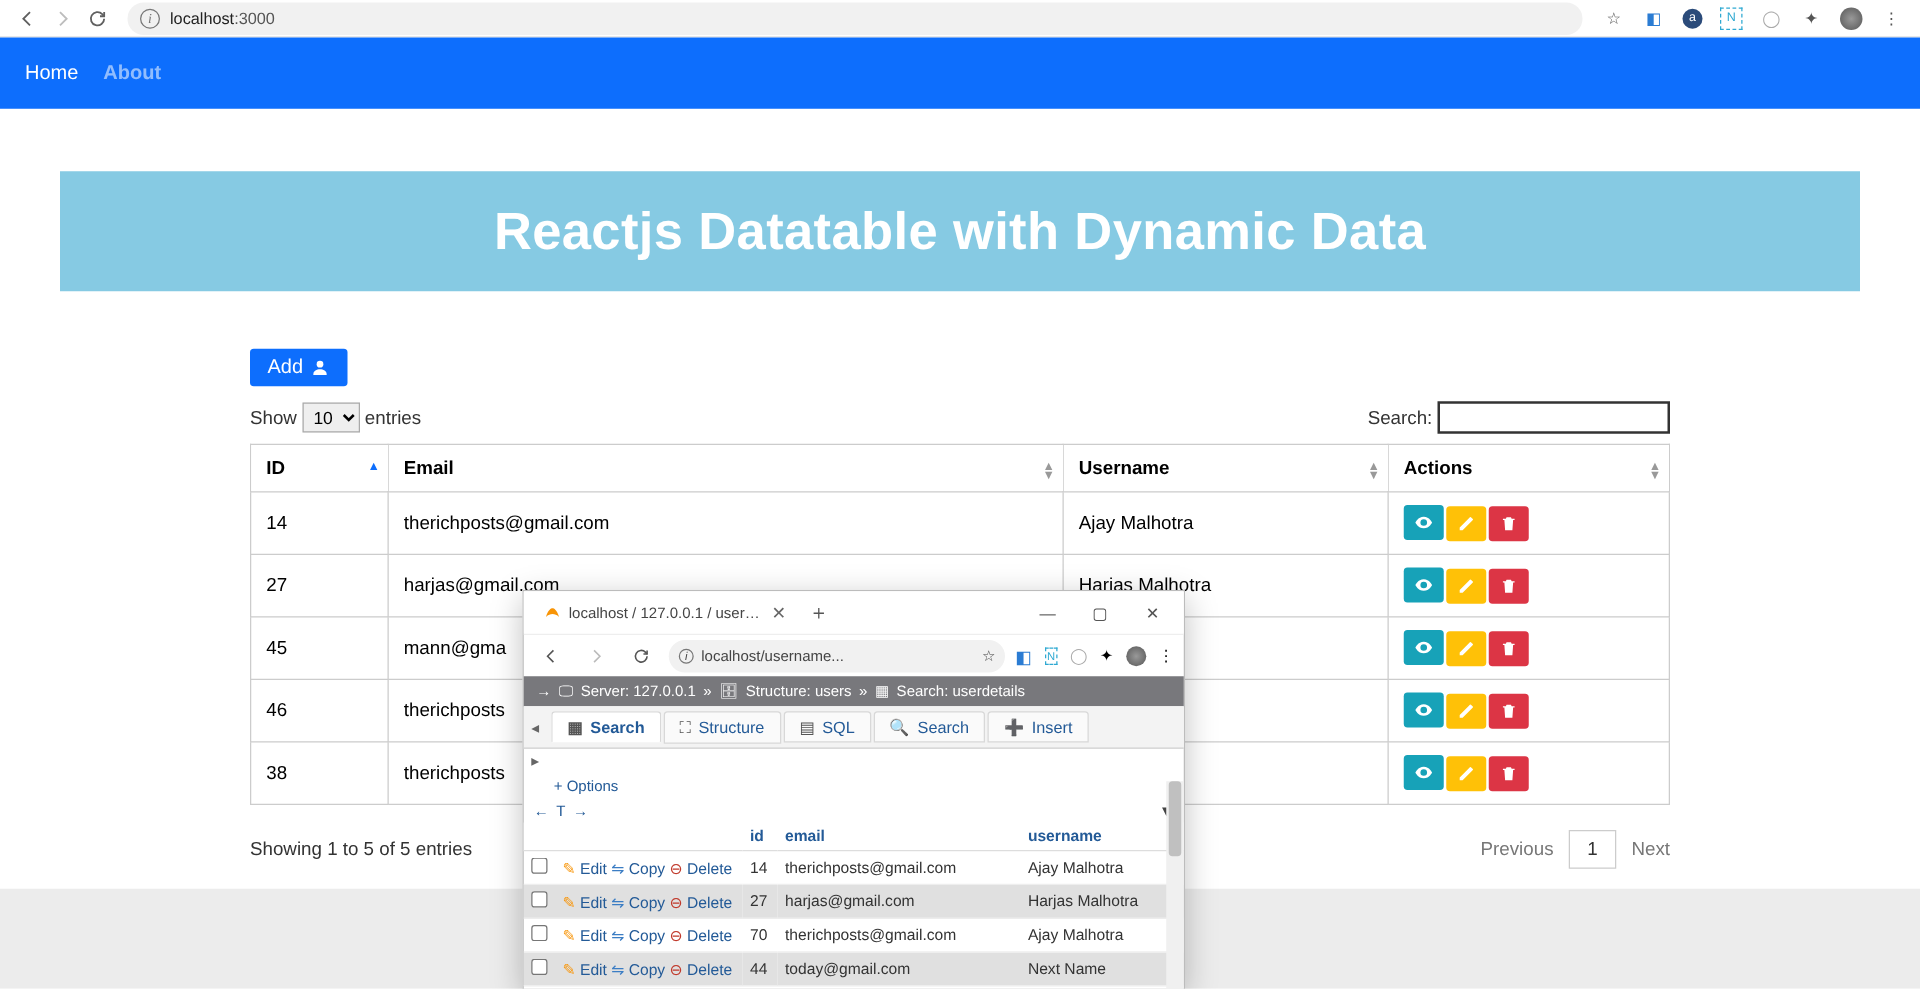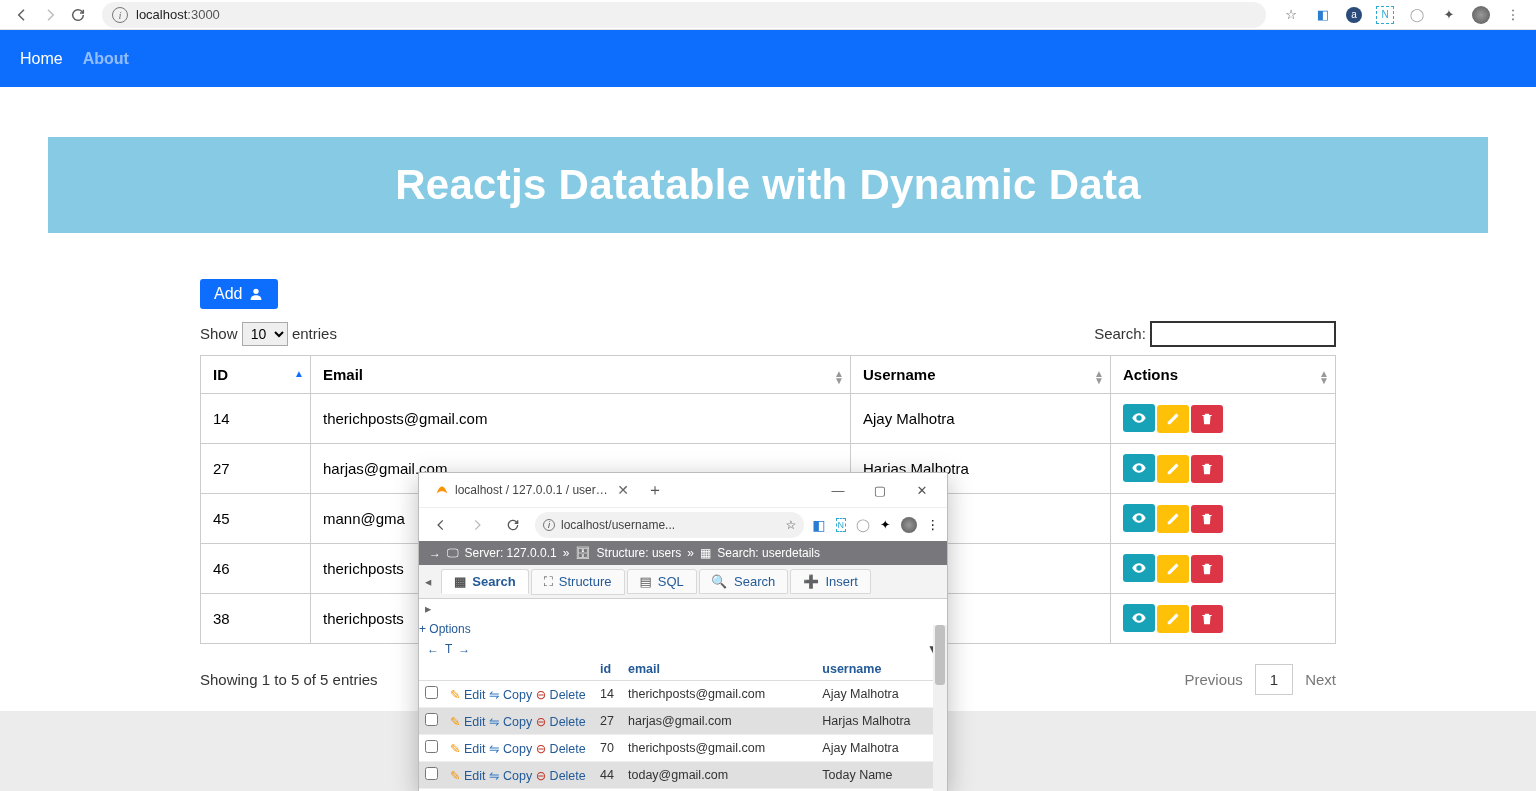--- a/index.html
+++ b/index.html
@@ -59,21 +59,21 @@
 .pma-winctrl { margin-left:auto; display:flex; gap:8px; }
 .pma-winctrl span { width:34px; height:28px; display:flex; align-items:center; justify-content:center; color:#555; font-size:13px; }
 .pma-urlrow { height:34px; display:flex; align-items:center; padding:0 8px; gap:8px; border-top:1px solid #eee; }
 .pma-urlrow .urlbar { flex:1; height:26px; background:#f1f1f1; border-radius:13px; display:flex; align-items:center; padding:0 8px; gap:6px; font-size:12px; color:#444; }
 .pma-urlrow .right-icons { display:flex; gap:10px; align-items:center; }
 .pma-breadcrumb { height:24px; background:#78787c; color:#fff; font-size:12px; display:flex; align-items:center; padding:0 10px; gap:6px; }
 .pma-tabs { height:34px; display:flex; align-items:center; background:#f3f3f3; border-bottom:1px solid #d0d0d0; padding:0 6px; gap:2px; }
 .pma-arrow { width:14px; color:#666; }
 .pma-tabbtn { display:flex; align-items:center; gap:6px; padding:4px 12px; background:#fafafa; border:1px solid #d8d8d8; border-radius:3px 3px 0 0; font-size:13px; color:#235a97; cursor:pointer; }
 .pma-tabbtn.active { background:#fff; border-bottom:1px solid #fff; font-weight:bold; }
-.pma-opts { padding:4px 0; color:#235a97; font-size:12px; }
+.pma-opts { padding:4px 24px; color:#235a97; font-size:12px; }
 .pma-toolbar2 { display:flex; align-items:center; padding:2px 8px; gap:6px; color:#235a97; font-size:12px; }
 .pma-table { width:100%; border-collapse:collapse; font-size:12.5px; }
 .pma-table th { text-align:left; color:#235a97; padding:4px 6px; background:#fff; border-bottom:1px solid #ddd; }
 .pma-table td { padding:5px 6px; border-bottom:1px solid #eee; color:#333; }
 .pma-table tr.alt td { background:#e0e0e0; }
 .pma-act { color:#235a97; }
 .pma-scroll { position:absolute; right:0; top:152px; bottom:0; width:14px; background:#f0f0f0; }
 .pma-scroll .thumb { position:absolute; top:0; left:2px; right:2px; height:60px; background:#c0c0c0; border-radius:3px; }
 
 svg { display:block; }
@@ -381,20 +381,20 @@
           <td><span style="color:#f89406">✎</span> <a class="pma-act">Edit</a> <span style="color:#3b7dc4">⇋</span> <a class="pma-act">Copy</a> <span style="color:#c0392b">⊖</span> <a class="pma-act">Delete</a></td>
           <td>70</td>
           <td>therichposts@gmail.com</td>
           <td>Ajay Malhotra</td>
         </tr>
         <tr class="alt">
           <td><input type="checkbox" style=""></td>
           <td><span style="color:#f89406">✎</span> <a class="pma-act">Edit</a> <span style="color:#3b7dc4">⇋</span> <a class="pma-act">Copy</a> <span style="color:#c0392b">⊖</span> <a class="pma-act">Delete</a></td>
           <td>44</td>
           <td>today@gmail.com</td>
-          <td>Today Name</td>
+          <td>Next Name</td>
         </tr>
       </tbody>
   </table>
   <div class="pma-scroll">
       <div class="thumb"></div>
     </div>
 </div>
 
 </body></html>

